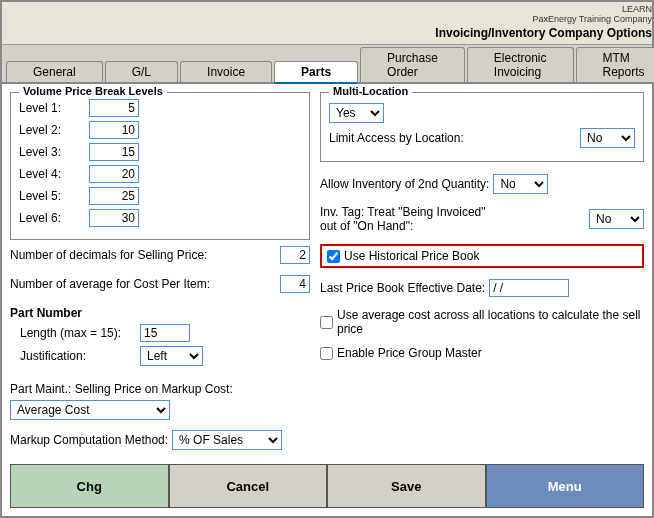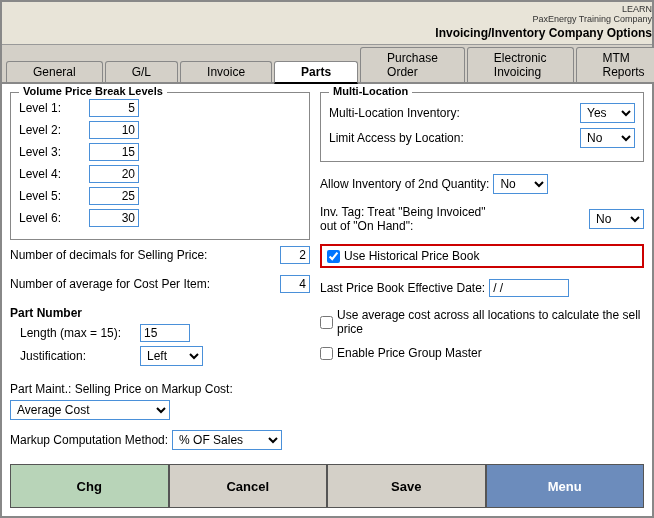--- a/index.html
+++ b/index.html
@@ -48,21 +48,21 @@
       border: 1px solid #888;
       border-bottom: none;
       background: #d4d0c8;
       cursor: pointer;
       font-size: 12px;
       margin-right: 2px;
       border-radius: 3px 3px 0 0;
     }
     .tab.active {
       background: #ffffff;
-      border-bottom: 2px solid #000000;
+      border-bottom: 2px solid #0369a1;
       font-weight: bold;
       margin-bottom: -2px;
       z-index: 1;
     }
     .content {
       flex: 1;
       background: #ffffff;
       display: flex;
       flex-direction: column;
       padding: 8px;
@@ -341,21 +341,20 @@
           </select>
         </div>
 
       </div>
 
       <div class="right-panel">
 
         <div class="multi-location-group">
           <span class="group-box-title">Multi-Location</span>
           <div class="multi-loc-row">
-            <span class="multi-loc-label">Multi-Location Inventory:</span>
             <select class="multi-loc-select">
               <option>Yes</option>
               <option>No</option>
             </select>
           </div>
           <div class="multi-loc-row">
             <span class="multi-loc-label">Limit Access by Location:</span>
             <select class="multi-loc-select">
               <option>No</option>
               <option>Yes</option>

